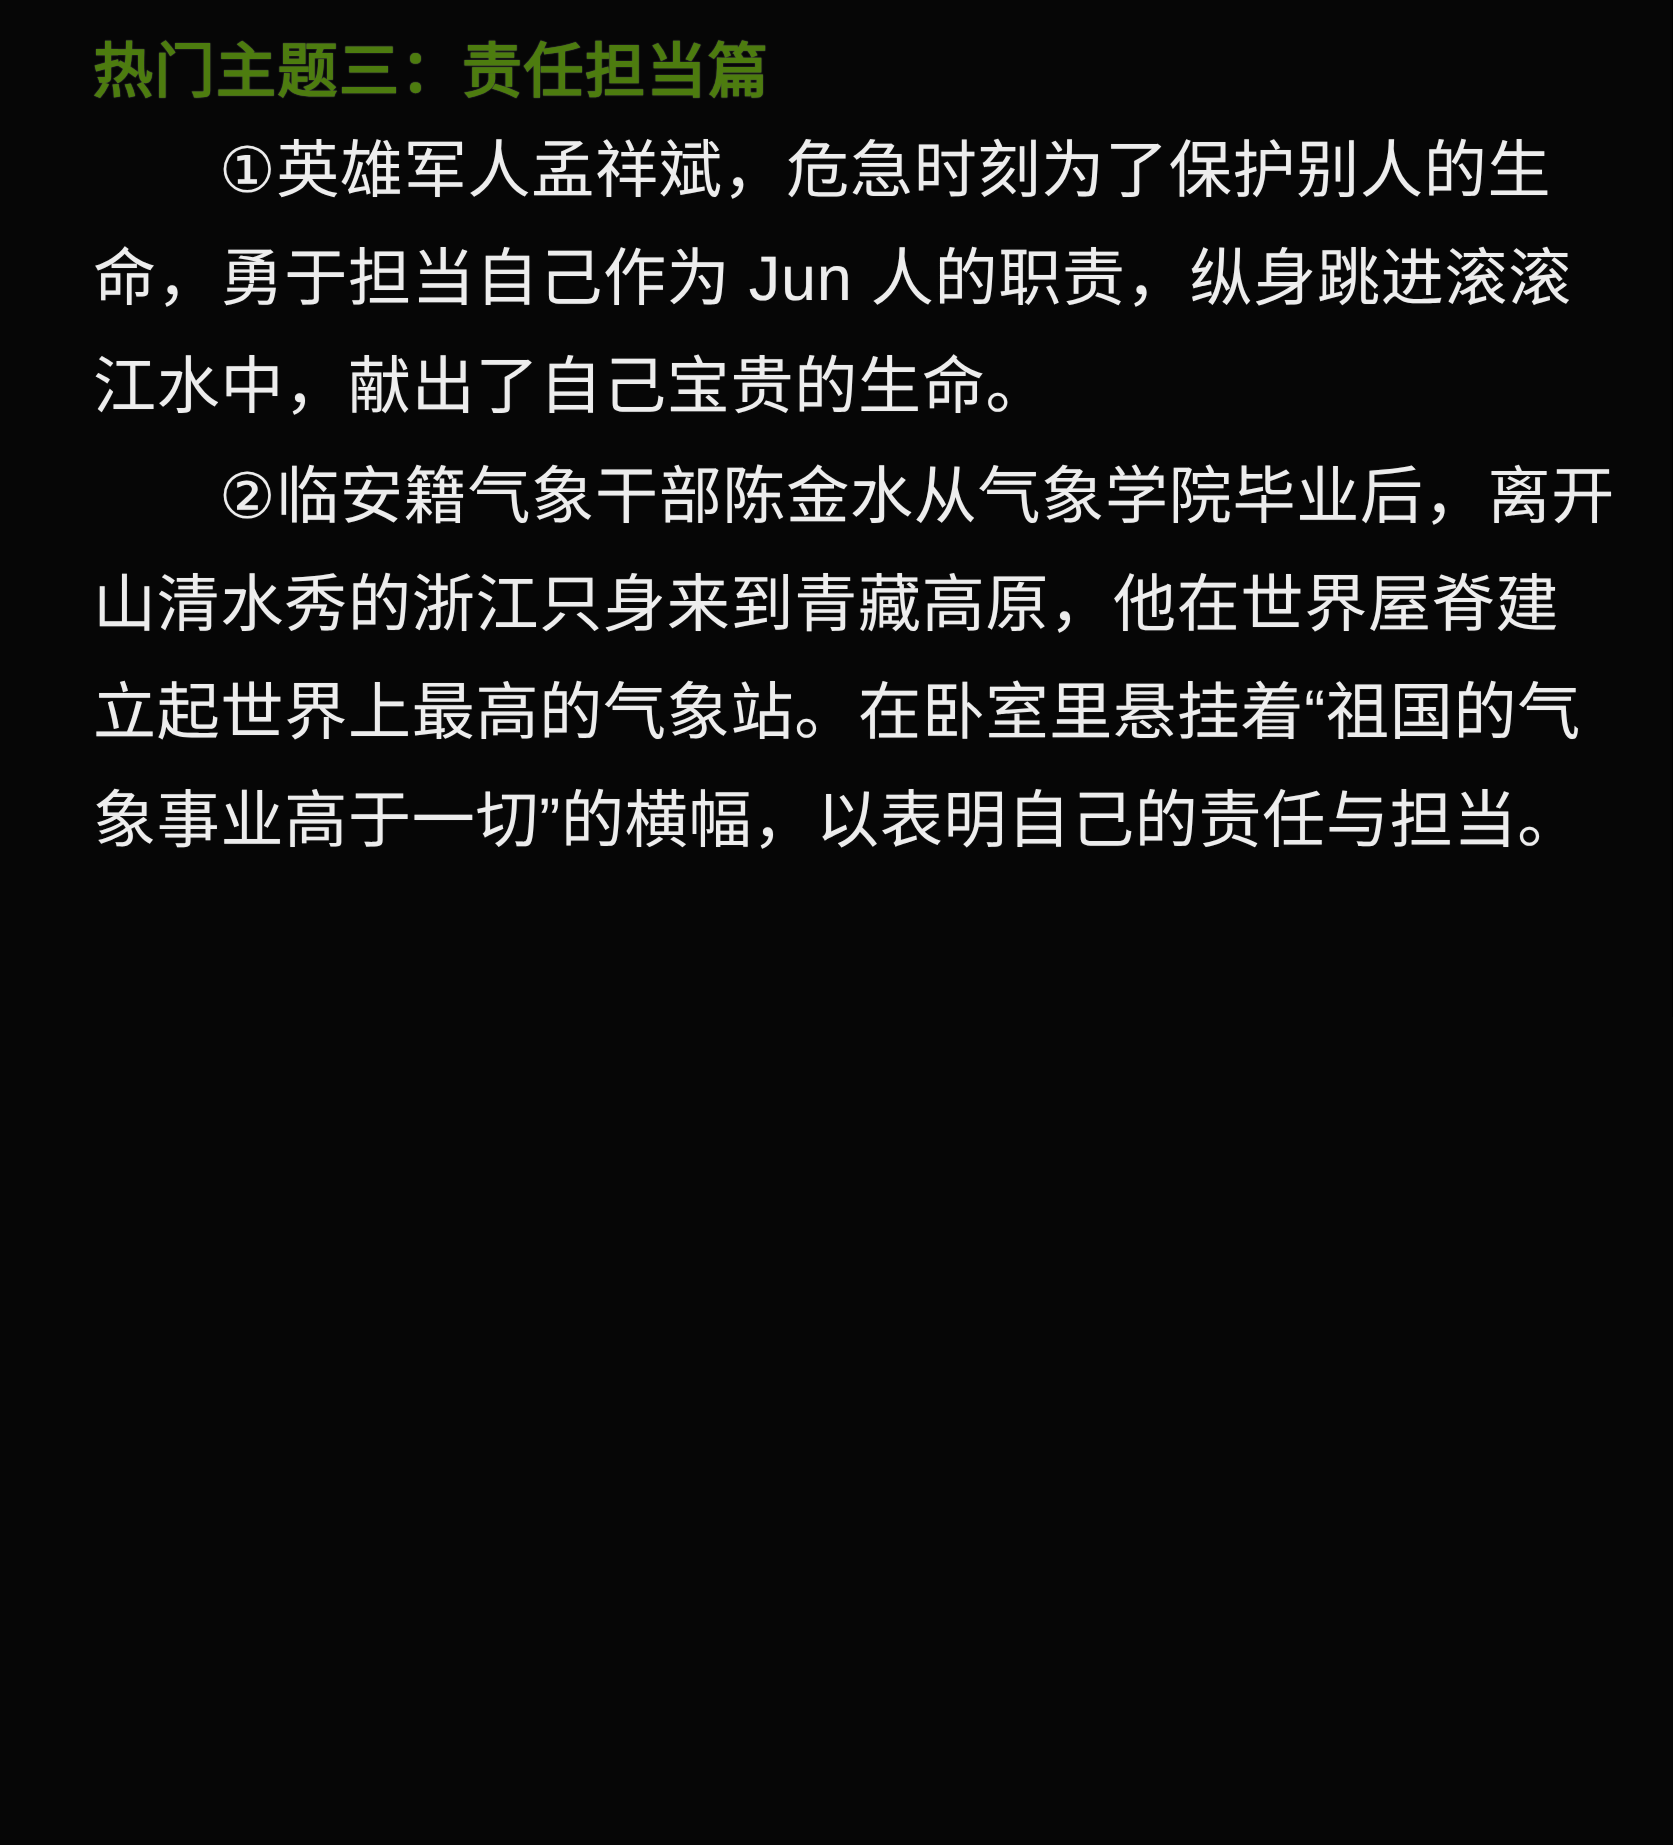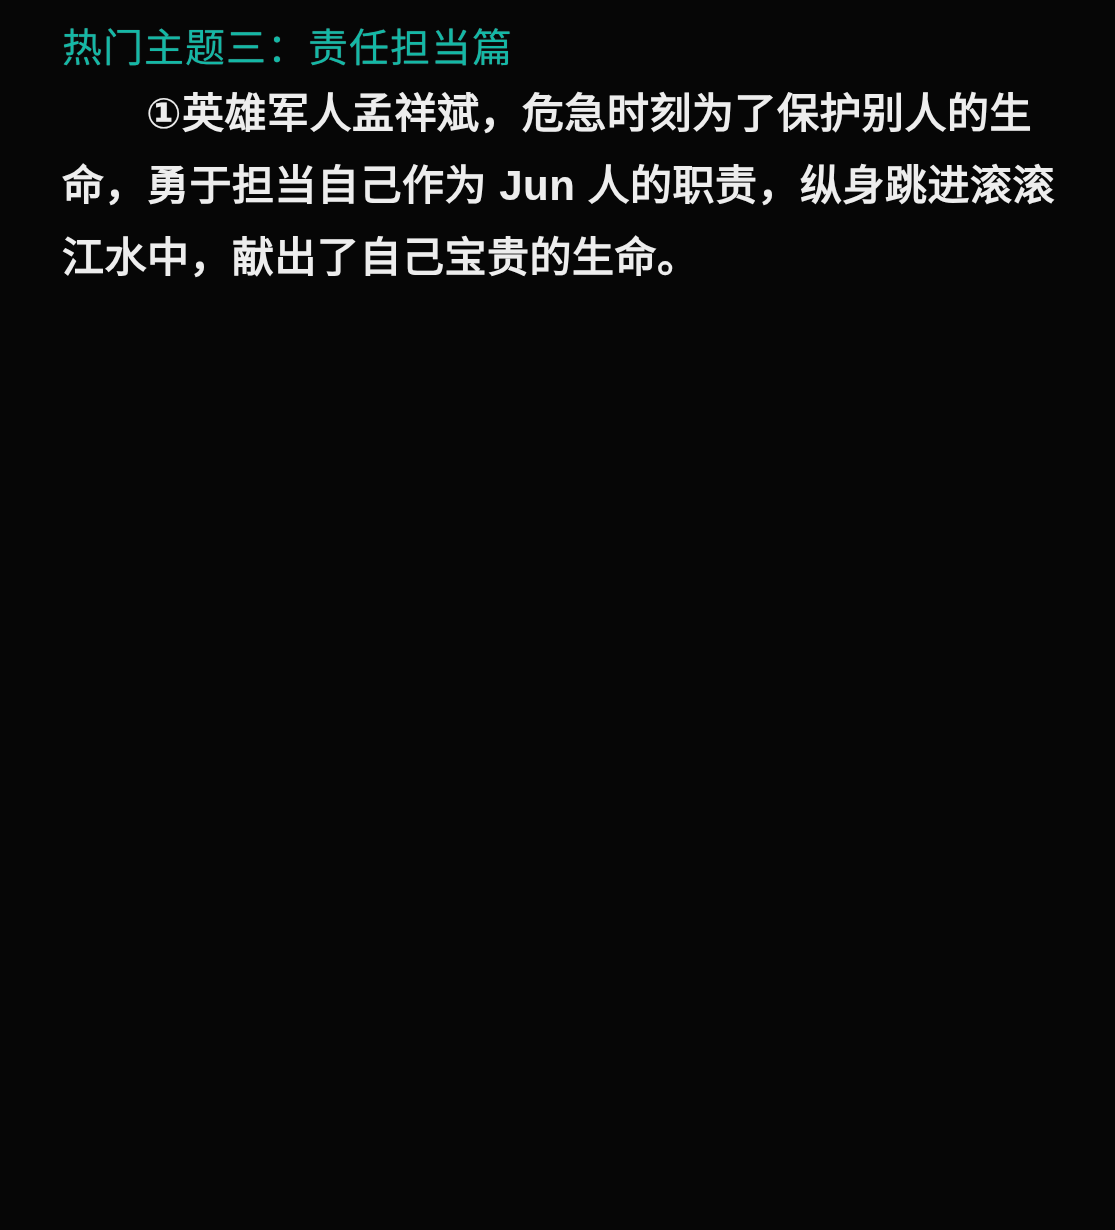--- a/index.html
+++ b/index.html
@@ -17,32 +17,32 @@
     position: relative;
     width: 1115px;
     height: 1230px;
     background: #060606;
     color: #f2f2f2;
     box-sizing: border-box;
     padding: 22px 34px 0 62px;
   }
   .doc-title {
     font-size: 40px;
-    font-weight: normal;
+    font-weight: bold;
     letter-spacing: 1px;
     line-height: 1.3;
     margin: 0 0 4px 0;
-    color: #14b8a6;
+    color: #4d7c0f;
     text-shadow: 0 0 1px rgba(255,255,255,0.35);
   }
   .body-text {
     font-size: 42px;
     line-height: 1.72;
     color: #ededed;
-    font-weight: 700;
+    font-weight: 400;
     letter-spacing: 0.5px;
     text-shadow: 0 0 1px rgba(255,255,255,0.2);
   }
   .para {
     margin: 0;
     text-indent: 2em;
     padding: 0;
     white-space: pre-wrap;
     word-break: break-all;
   }
@@ -50,14 +50,15 @@
     margin-top: 0;
   }
 </style>
 </head>
 <body>
 
 <div class="page">
   <h1 class="doc-title">热门主题三：责任担当篇</h1>
   <div class="body-text">
     <p class="para">①英雄军人孟祥斌，危急时刻为了保护别人的生命，勇于担当自己作为 Jun 人的职责，纵身跳进滚滚江水中，献出了自己宝贵的生命。</p>
+    <p class="para">②临安籍气象干部陈金水从气象学院毕业后，离开山清水秀的浙江只身来到青藏高原，他在世界屋脊建立起世界上最高的气象站。在卧室里悬挂着“祖国的气象事业高于一切”的横幅，以表明自己的责任与担当。</p>
   </div>
 </div>
 
 </body></html>

